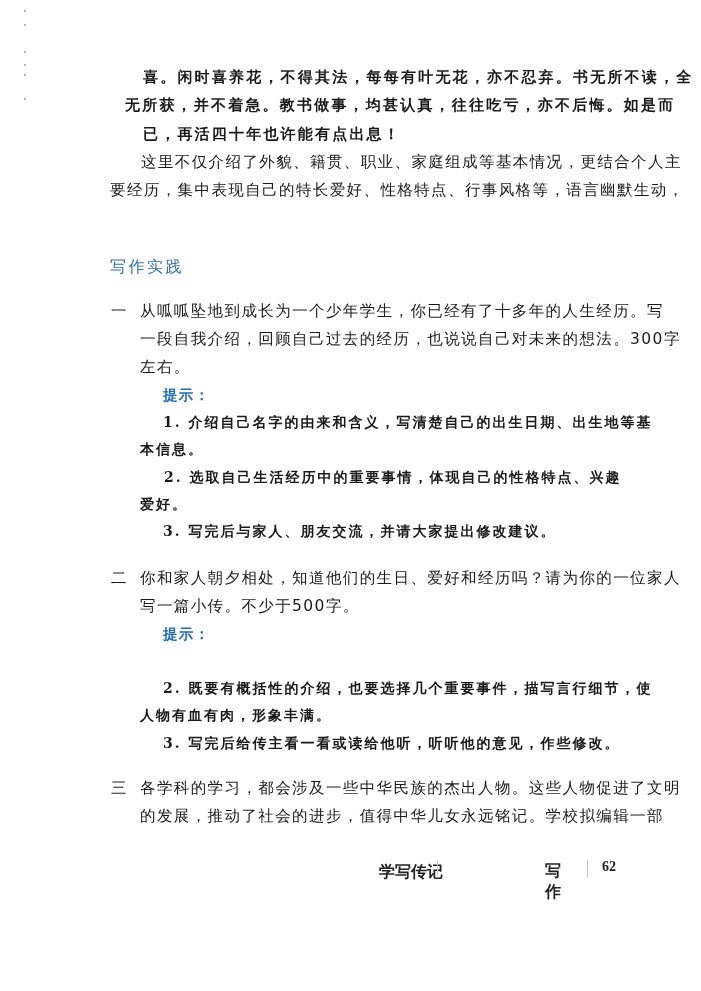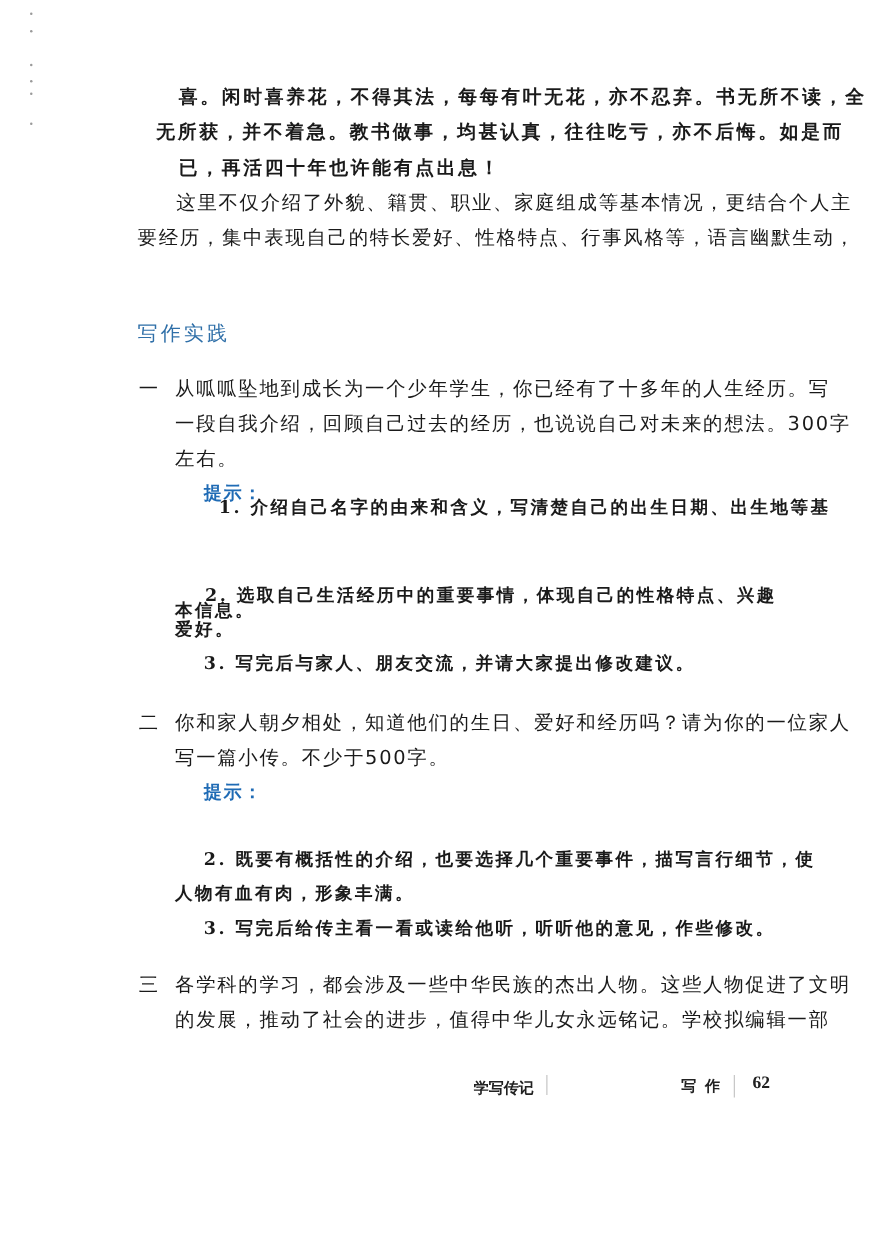--- a/index.html
+++ b/index.html
@@ -13,21 +13,21 @@
     .line {
       position: absolute; white-space: nowrap; font-size: 15.5px; letter-spacing: 1.3px;
       line-height: 20px;
     }
     .quote { font-family: "DejaVu Serif", serif; font-weight: bold; letter-spacing: 2.2px; font-size: 15px; }
     .body { font-family: "DejaVu Sans", sans-serif; font-size: 15.5px; letter-spacing: 1.4px; }
     .heading { color: #2f6fa8; font-family: "DejaVu Serif", serif; font-size: 16px; letter-spacing: 2.5px; }
     .num { font-family: "DejaVu Sans", sans-serif; font-size: 15.5px; }
     .hint-label { color: #1f6bb5; font-family: "DejaVu Sans", sans-serif; font-weight: bold; font-size: 14.5px; }
     .hint { font-family: "DejaVu Serif", serif; font-weight: bold; font-size: 14px; letter-spacing: 2px; }
-    .footer { position: absolute; font-family: Liberation Serif, serif; font-weight: bold; font-size: 12px; color: #222; }
+    .footer { position: absolute; font-family: Liberation Serif, serif; font-weight: bold; font-size: 16px; color: #222; }
     .footer-sep { position: absolute; width: 1px; background: #c8c8c8; }
     .footer-page { position: absolute; font-family: "Liberation Serif", serif; font-weight: bold; font-size: 14px; color: #222; }
   </style>
 </head>
 <body>
 
 <div class="bind-dots">
   <span style="top:4px"></span>
     <span style="top:18px"></span>
     <span style="top:45px"></span>
@@ -45,22 +45,22 @@
   <div class="line quote" style="left:143px; top:124px;">已，再活四十年也许能有点出息！</div>
   <div class="line body" style="left:110px; top:180px;">要经历，集中表现自己的特长爱好、性格特点、行事风格等，语言幽默生动，</div>
 
   <div class="line heading" style="left:110px; top:257px;">写作实践</div>
 
   <div class="line num" style="left:111px; top:301px;">一</div>
   <div class="line body" style="left:140px; top:301px;">从呱呱坠地到成长为一个少年学生，你已经有了十多年的人生经历。写</div>
   <div class="line body" style="left:140px; top:329px;">一段自我介绍，回顾自己过去的经历，也说说自己对未来的想法。300字</div>
   <div class="line body" style="left:140px; top:357px;">左右。</div>
   <div class="line hint-label" style="left:163px; top:385px;">提示：</div>
-  <div class="line hint" style="left:163px; top:396px;margin-left:12px;">1. 介绍自己名字的由来和含义，写清楚自己的出生日期、出生地等基</div>
-  <div class="line hint" style="left:140px; top:439px;margin-top:40px;">本信息。</div>
+  <div class="line hint" style="left:163px; top:412px;">1. 介绍自己名字的由来和含义，写清楚自己的出生日期、出生地等基</div>
+  <div class="line hint" style="left:140px; top:439px;">本信息。</div>
   <div class="line hint" style="left:164px; top:467px;">2. 选取自己生活经历中的重要事情，体现自己的性格特点、兴趣</div>
   <div class="line hint" style="left:140px; top:494px;">爱好。</div>
   <div class="line hint" style="left:163px; top:521px;">3. 写完后与家人、朋友交流，并请大家提出修改建议。</div>
 
   <div class="line num" style="left:111px; top:568px;">二</div>
   <div class="line body" style="left:140px; top:568px;">你和家人朝夕相处，知道他们的生日、爱好和经历吗？请为你的一位家人</div>
   <div class="line body" style="left:140px; top:596px;">写一篇小传。不少于500字。</div>
   <div class="line hint-label" style="left:163px; top:624px;">提示：</div>
   <div class="line hint" style="left:163px; top:678px;">2. 既要有概括性的介绍，也要选择几个重要事件，描写言行细节，使</div>
   <div class="line hint" style="left:140px; top:705px;">人物有血有肉，形象丰满。</div>

